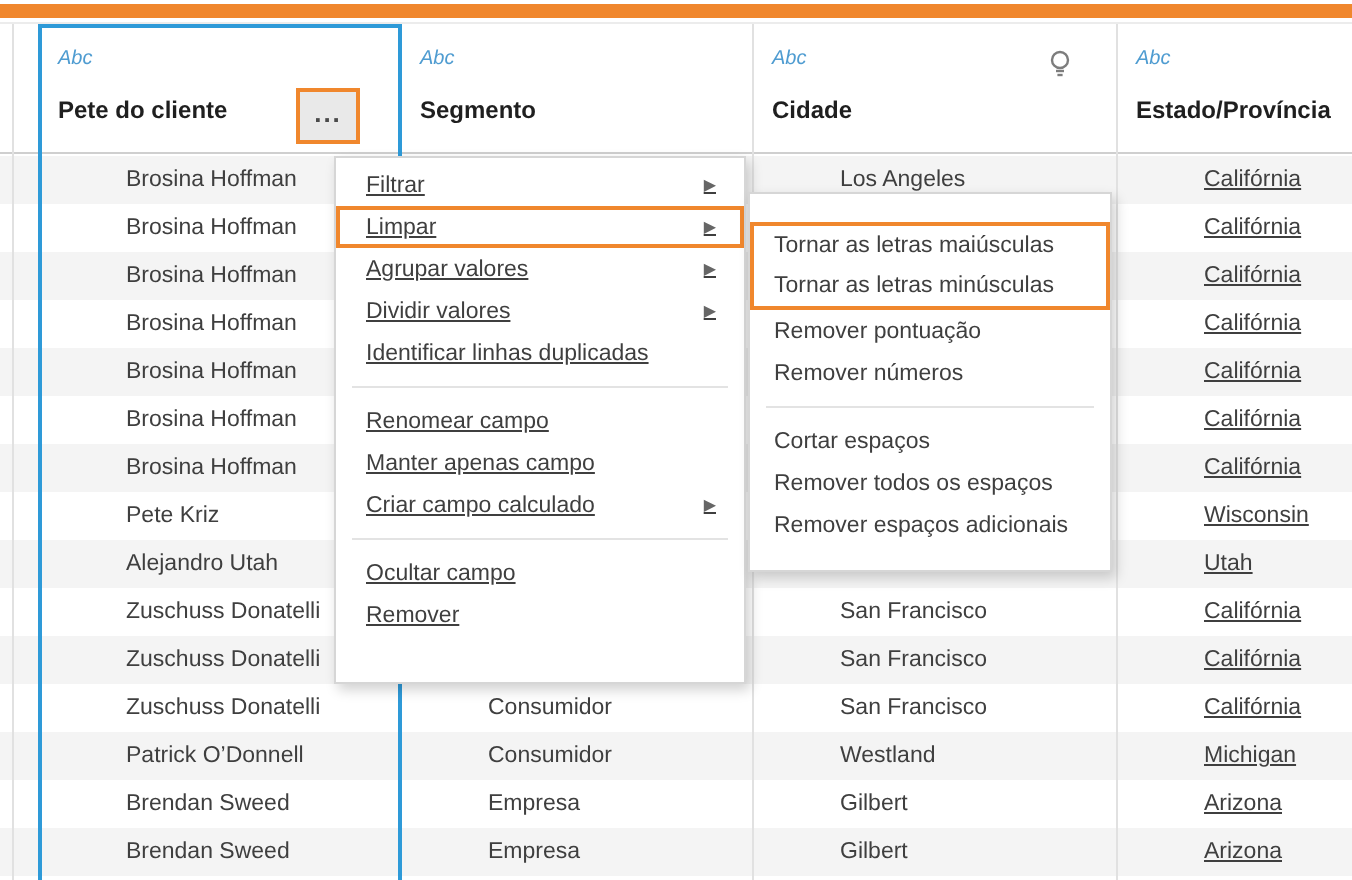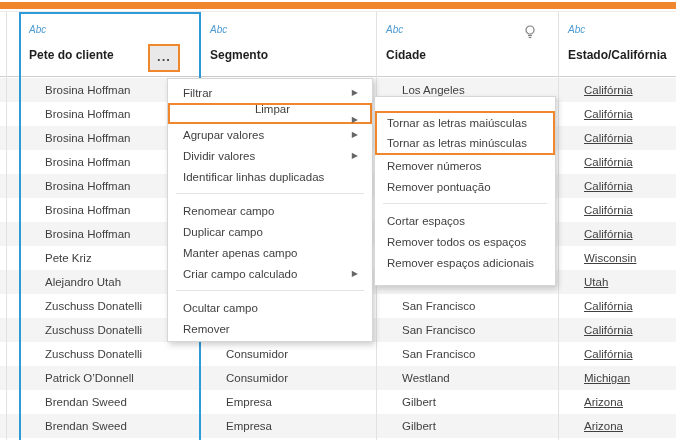--- a/index.html
+++ b/index.html
@@ -41,37 +41,37 @@
     letter-spacing:1px; cursor:pointer;
   }
   .bulb { position:absolute; right:22px; top:12px; width:12px; height:16px; }
 
   
   .col { position:absolute; top:78px; width:100px; z-index:3; }
   .c-1 { left:19px;  width:181px; }
   .c-2 { left:200px; width:176px; }
   .c-3 { left:376px; width:182px; }
   .c-4 { left:558px; width:118px;text-decoration:underline; }
-  .cell { height:24px; line-height:24px; padding-left:26px; font-size:11.5px; color:#3f3f3f; white-space:nowrap; overflow:hidden; }
+  .cell { height:24px; line-height:24px; padding-left:8px; font-size:11.5px; color:#3f3f3f; white-space:nowrap; overflow:hidden;margin-left:36px; }
 
   
   .sel-frame {
     position:absolute; left:19px; top:12px; width:182px; height:428px;
     border:2px solid #2E9AD8; border-bottom:none; z-index:6; pointer-events:none;
   }
 
   
   .menu {
     position:absolute; left:167px; top:78px; width:206px; height:264px;
     background:#fff; border:1px solid #d6d6d6; box-shadow:2px 3px 6px rgba(0,0,0,0.18);
-    z-index:20; padding-top:3px; font-size:11.5px;
+    z-index:20; padding-top:3px; font-size:11.5px;text-decoration:underline;
   }
   .mi { height:21px; display:flex; align-items:center; padding:0 10px 0 15px; white-space:nowrap; cursor:pointer; }
   .mi .arrow { margin-left:auto; font-size:8px; color:#666; padding-right:4px; }
-  .mi.hl { box-shadow:inset 0 0 0 2px #F0872D;flex-direction:column; }
+  .mi.hl { box-shadow:inset 0 0 0 2px #F0872D; }
   .msep { height:1px; background:#e3e3e3; margin:6px 8px; }
 
   
   .submenu {
     position:absolute; left:374px; top:96px; width:182px; height:190px;
     background:#fff; border:1px solid #d6d6d6; box-shadow:2px 3px 6px rgba(0,0,0,0.18);
     z-index:21; padding-top:14px; font-size:11.5px;
   }
   .smi { height:21px; display:flex; align-items:center; padding:0 6px 0 12px; white-space:nowrap; cursor:pointer; }
   .hl-group { border:2px solid #F0872D; }
@@ -177,21 +177,21 @@
       <span class="bulb">
         <svg width="12" height="16" viewBox="0 0 12 16">
           <circle cx="6" cy="6" r="4" fill="none" stroke="#7d7d7d" stroke-width="1.2"></circle>
           <line x1="4" y1="11.5" x2="8" y2="11.5" stroke="#7d7d7d" stroke-width="1.2"></line>
           <line x1="4.7" y1="13.5" x2="7.3" y2="13.5" stroke="#7d7d7d" stroke-width="1.2"></line>
         </svg>
       </span>
     </div>
     <div class="hcell hc-4">
       <span class="abc">Abc</span>
-      <span class="hname">Estado/Califórnia</span>
+      <span class="hname">Estado/Província</span>
     </div>
   </div>
 
   <div class="sel-frame"></div>
 
   <div class="menu">
     <div class="mi">
       <span>Filtrar</span>
       <span class="arrow">▶</span>
     </div>
@@ -206,23 +206,20 @@
     <div class="mi">
       <span>Dividir valores</span>
       <span class="arrow">▶</span>
     </div>
     <div class="mi">
       <span>Identificar linhas duplicadas</span>
     </div>
     <div class="msep"></div>
     <div class="mi">
       <span>Renomear campo</span>
-    </div>
-    <div class="mi">
-      <span>Duplicar campo</span>
     </div>
     <div class="mi">
       <span>Manter apenas campo</span>
     </div>
     <div class="mi">
       <span>Criar campo calculado</span>
       <span class="arrow">▶</span>
     </div>
     <div class="msep"></div>
     <div class="mi">
@@ -236,25 +233,25 @@
   <div class="submenu">
     <div class="hl-group">
       <div class="smi">
         <span>Tornar as letras maiúsculas</span>
       </div>
       <div class="smi">
         <span>Tornar as letras minúsculas</span>
       </div>
     </div>
     <div class="smi">
+      <span>Remover pontuação</span>
+    </div>
+    <div class="smi">
       <span>Remover números</span>
     </div>
-    <div class="smi">
-      <span>Remover pontuação</span>
-    </div>
     <div class="msep"></div>
     <div class="smi">
       <span>Cortar espaços</span>
     </div>
     <div class="smi">
       <span>Remover todos os espaços</span>
     </div>
     <div class="smi">
       <span>Remover espaços adicionais</span>
     </div>

